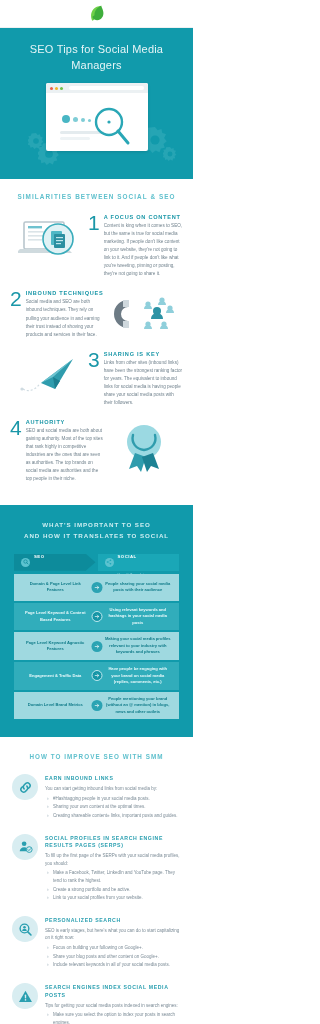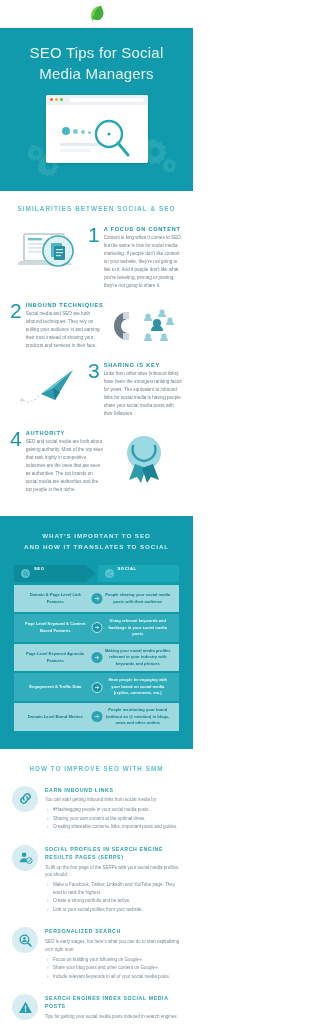--- a/index.html
+++ b/index.html
@@ -19,21 +19,21 @@
     border-bottom: 1px solid #eef1f2;
   }
   .leaf { width: 15px; height: 18px; }
 
   
   .hero {
     background: #119aab; position: relative;
     padding: 14px 0 0 0; text-align: center;
   }
   .hero h1 {
-    color: #e6f5f7; font-size: 15px; font-weight: normal;
+    color: #e6f5f7; font-size: 11px; font-weight: normal;
     line-height: 1.42; letter-spacing: .2px; padding: 0 22px;
   }
   .hero-art { position: relative; height: 88px; margin-top: 8px; }
   .gear { position: absolute; fill: #2aa7b6; opacity: .85; }
   .g1 { left: 28px; top: 52px; width: 16px; height: 16px; }
   .g2 { left: 38px; top: 62px; width: 22px; height: 22px; }
   .g3 { right: 25px; top: 46px; width: 26px; height: 26px; }
   .g4 { right: 16px; top: 66px; width: 14px; height: 14px; }
   .browser {
     position: absolute; left: 46px; top: 2px; width: 102px; height: 68px;

